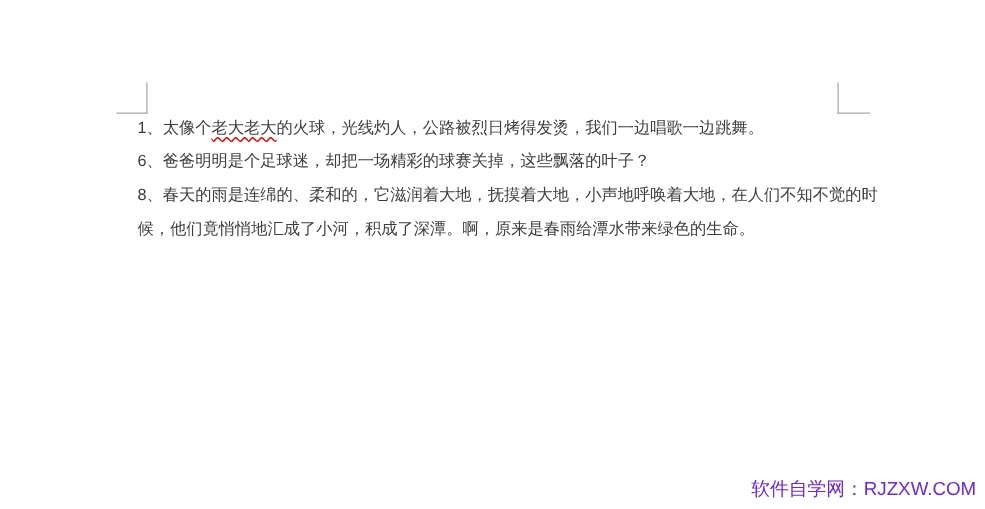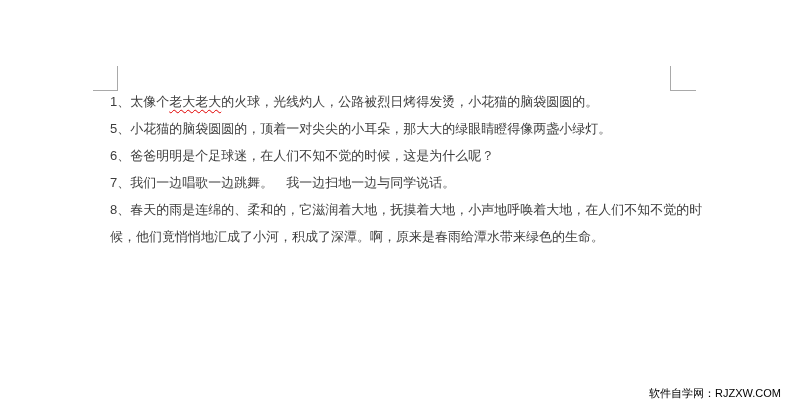--- a/index.html
+++ b/index.html
@@ -38,35 +38,33 @@
   .spell-error {
     text-decoration: underline wavy #e00000;
     text-decoration-thickness: 1px;
     text-underline-offset: 3px;
     text-decoration-skip-ink: none;
   }
   .watermark {
     position: absolute;
     right: 7px;
     bottom: 6px;
-    font-size: 11px;
-    color: #000000;
+    font-size: 15px;
+    color: #6d28d9;
   }
 </style>
 </head>
 <body>
 
 <div class="screen">
 
   <div class="crop-mark tl"></div>
   <div class="crop-mark tr"></div>
 
   <div class="doc-text">
-    <p><span>1、</span><span>太像个</span><span class="spell-error">老大老大</span><span>的火球，光线灼人，公路被烈日烤得发烫，小花猫的脑袋圆圆的。</span></p>
-    <p><span>5、</span><span>小花猫的脑袋圆圆的，顶着一对尖尖的小耳朵，那大大的绿眼睛瞪得像两盏小绿灯。</span></p>
-    <p><span>6、</span><span>爸爸明明是个足球迷，在人们不知不觉的时候，这是为什么呢？</span></p>
-    <p><span>7、</span><span>我们一边唱歌一边跳舞。　我一边扫地一边与同学说话。</span></p>
+    <p><span>1、</span><span>太像个</span><span class="spell-error">老大老大</span><span>的火球，光线灼人，公路被烈日烤得发烫，我们一边唱歌一边跳舞。</span></p>
+    <p><span>6、</span><span>爸爸明明是个足球迷，却把一场精彩的球赛关掉，这些飘落的叶子？</span></p>
     <p><span>8、</span><span>春天的雨是连绵的、柔和的，它滋润着大地，抚摸着大地，小声地呼唤着大地，在人们不知不觉的时候，他们竟悄悄地汇成了小河，积成了深潭。啊，原来是春雨给潭水带来绿色的生命。</span></p>
   </div>
 
   <div class="watermark">软件自学网：RJZXW.COM</div>
 
 </div>
 
 </body></html>

